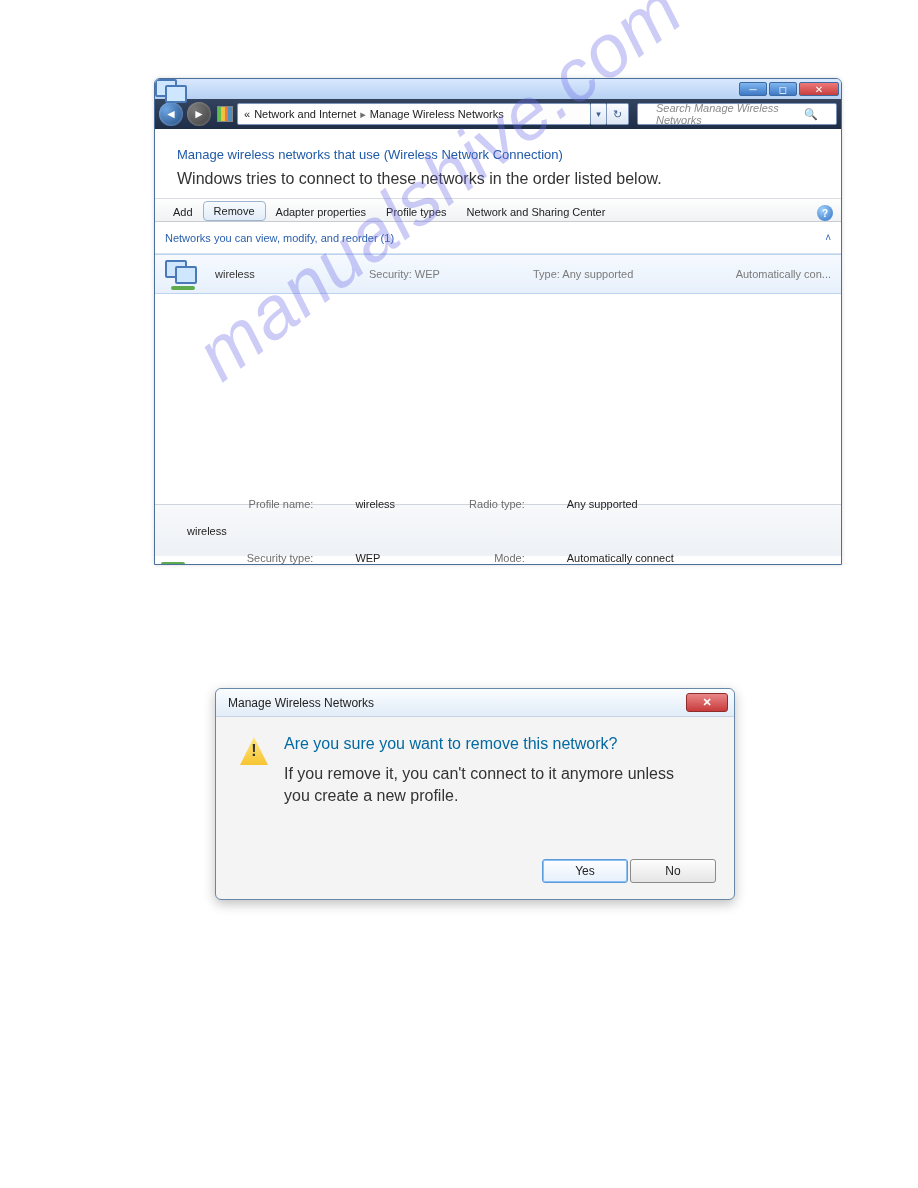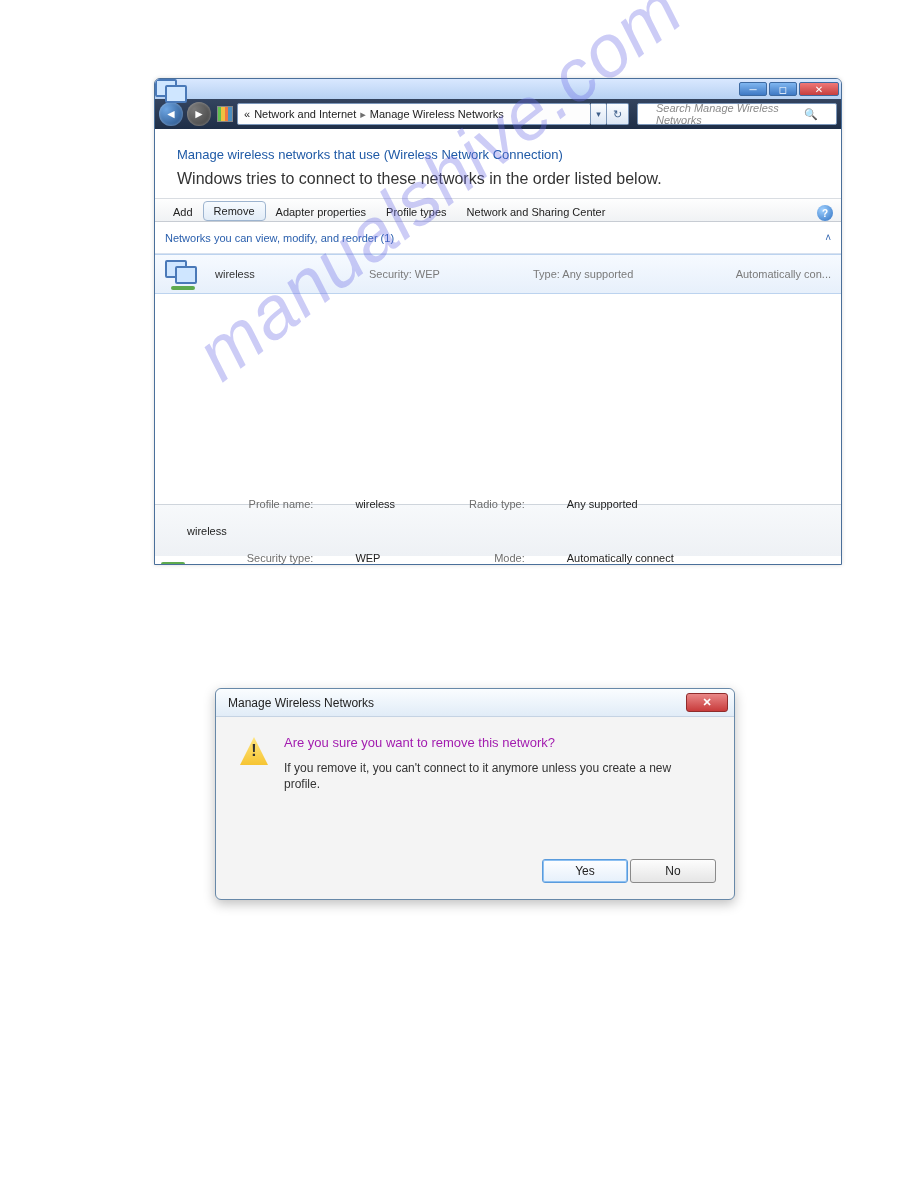--- a/index.html
+++ b/index.html
@@ -172,22 +172,22 @@
   .dlg-body{
     padding:18px 24px 0;display:flex;gap:16px;
   }
   .warn-icon{
     width:28px;height:28px;flex:0 0 28px;
     background:linear-gradient(#ffe680,#f6c432);
     clip-path:polygon(50% 0,100% 100%,0 100%);
     display:flex;align-items:center;justify-content:center;
     font-weight:bold;color:#333;font-size:16px;position:relative;top:2px;
   }
-  .dlg-text .q{font-size:13px;color:#a21caf;margin-bottom:10px;}
-  .dlg-text .d{font-size:12px;color:#333;max-width:400px;line-height:1.35;}
+  .dlg-text .q{font-size:16px;color:#0369a1;margin-bottom:10px;}
+  .dlg-text .d{font-size:16px;color:#333;max-width:400px;line-height:1.35;}
   .dlg-btns{
     position:absolute;right:18px;bottom:16px;display:flex;gap:2px;
   }
   .dlg-btn{
     width:86px;height:24px;
     border:1px solid #8a8a8a;border-radius:3px;
     background:linear-gradient(#fdfdfd,#e5e5e5);
     display:flex;align-items:center;justify-content:center;font-size:12px;
   }
   .dlg-btn.focus{

